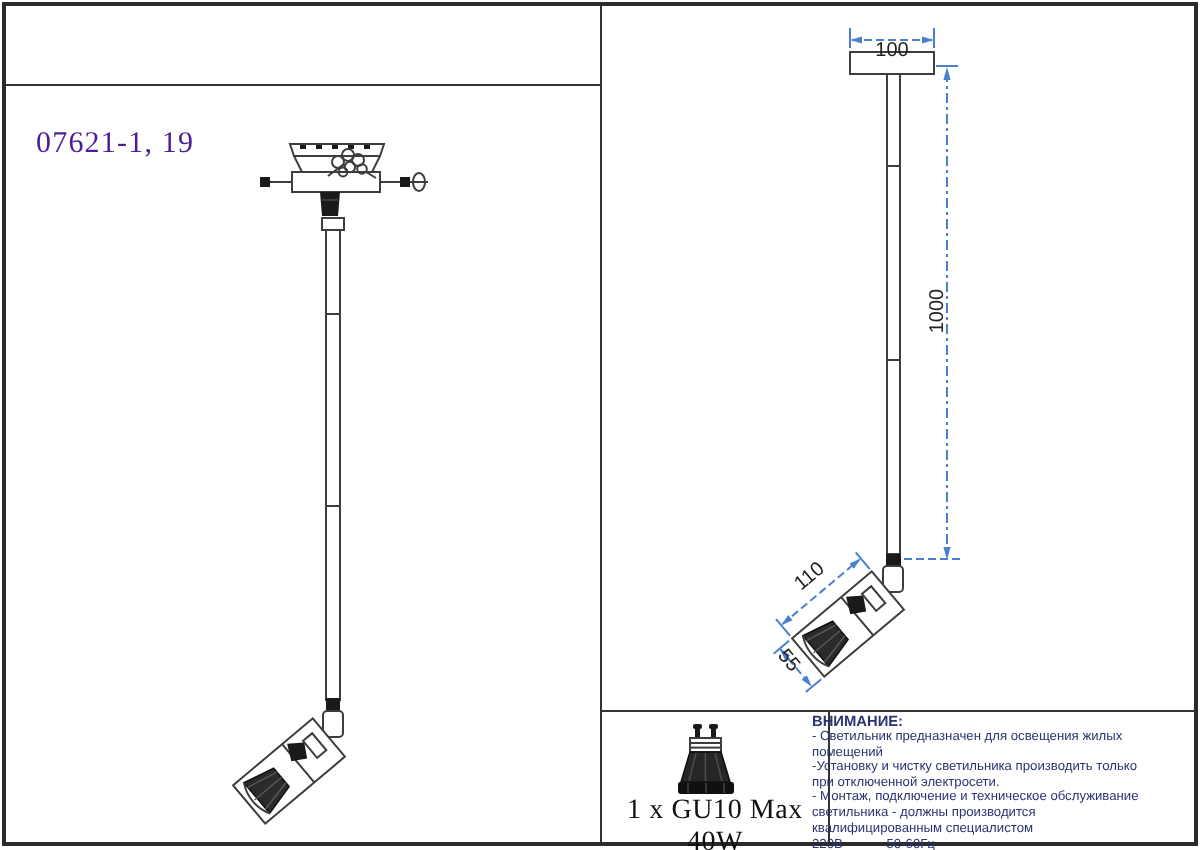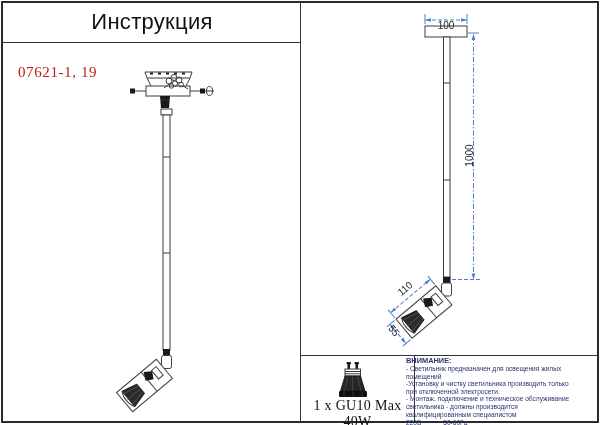--- a/index.html
+++ b/index.html
@@ -13,21 +13,21 @@
         font-family:"Liberation Sans",sans-serif;color:#1f1f1f;}
   .frame{position:absolute;left:1px;top:1px;right:1px;bottom:2px;border:2px solid #2a2a2a;}
   .vline,.hline{position:absolute;background:#333;}
   .v-divider{left:300px;top:3px;bottom:4px;width:1.3px;}
   .title-underline{left:3px;top:42px;width:298px;height:1.2px;}
   .bottomrow-line{left:301px;top:355px;width:296px;height:1.2px;}
   .cell-divider{left:414px;top:355px;bottom:4px;width:1.2px;}
   .title{position:absolute;left:3px;top:9px;width:298px;text-align:center;
          font-size:22px;letter-spacing:0.3px;color:#111;}
   .model{position:absolute;left:18px;top:64px;font-family:"Liberation Serif",serif;
-         font-size:15px;letter-spacing:0.6px;color:#b91c1c;}
+         font-size:15px;letter-spacing:0.6px;color:#4c1d95;}
   .dim-label{position:absolute;font-size:10px;color:#222;text-align:center;}
   .dim-100{left:430px;top:20px;width:32px;}
   .dim-1000{left:454px;top:150px;width:30px;transform:rotate(-90deg);}
   .dim-110{left:391px;top:283px;width:28px;transform:rotate(-40deg);}
   .dim-55{left:384px;top:325px;width:20px;transform:rotate(50deg);}
   .spec{position:absolute;left:301px;top:398px;width:113px;text-align:center;
         font-family:"Liberation Serif",serif;font-size:14px;letter-spacing:0.3px;color:#111;}
   .warning{position:absolute;left:406px;top:357px;width:164px;color:var(--warn);
            font-size:6.6px;line-height:7.6px;}
   .warning .w-title{font-size:7.4px;font-weight:700;line-height:8px;}
@@ -45,21 +45,20 @@
 <body>
 
 <div class="page">
 
   <div class="frame"></div>
   <div class="vline v-divider"></div>
   <div class="hline title-underline"></div>
   <div class="hline bottomrow-line"></div>
   <div class="vline cell-divider"></div>
 
-  <div class="title">Инструкция</div>
   <div class="model">07621-1, 19</div>
 
   <svg width="600" height="425" viewBox="0 0 600 425">
 
     <g transform="translate(128,62)">
       <polygon class="ln" points="17,10 64,10 62,16 19,16"></polygon>
       <rect class="fill-dark" x="22" y="10.5" width="3" height="2"></rect>
       <rect class="fill-dark" x="30" y="10.5" width="3" height="2"></rect>
       <rect class="fill-dark" x="38" y="10.5" width="3" height="2"></rect>
       <rect class="fill-dark" x="46" y="10.5" width="3" height="2"></rect>

